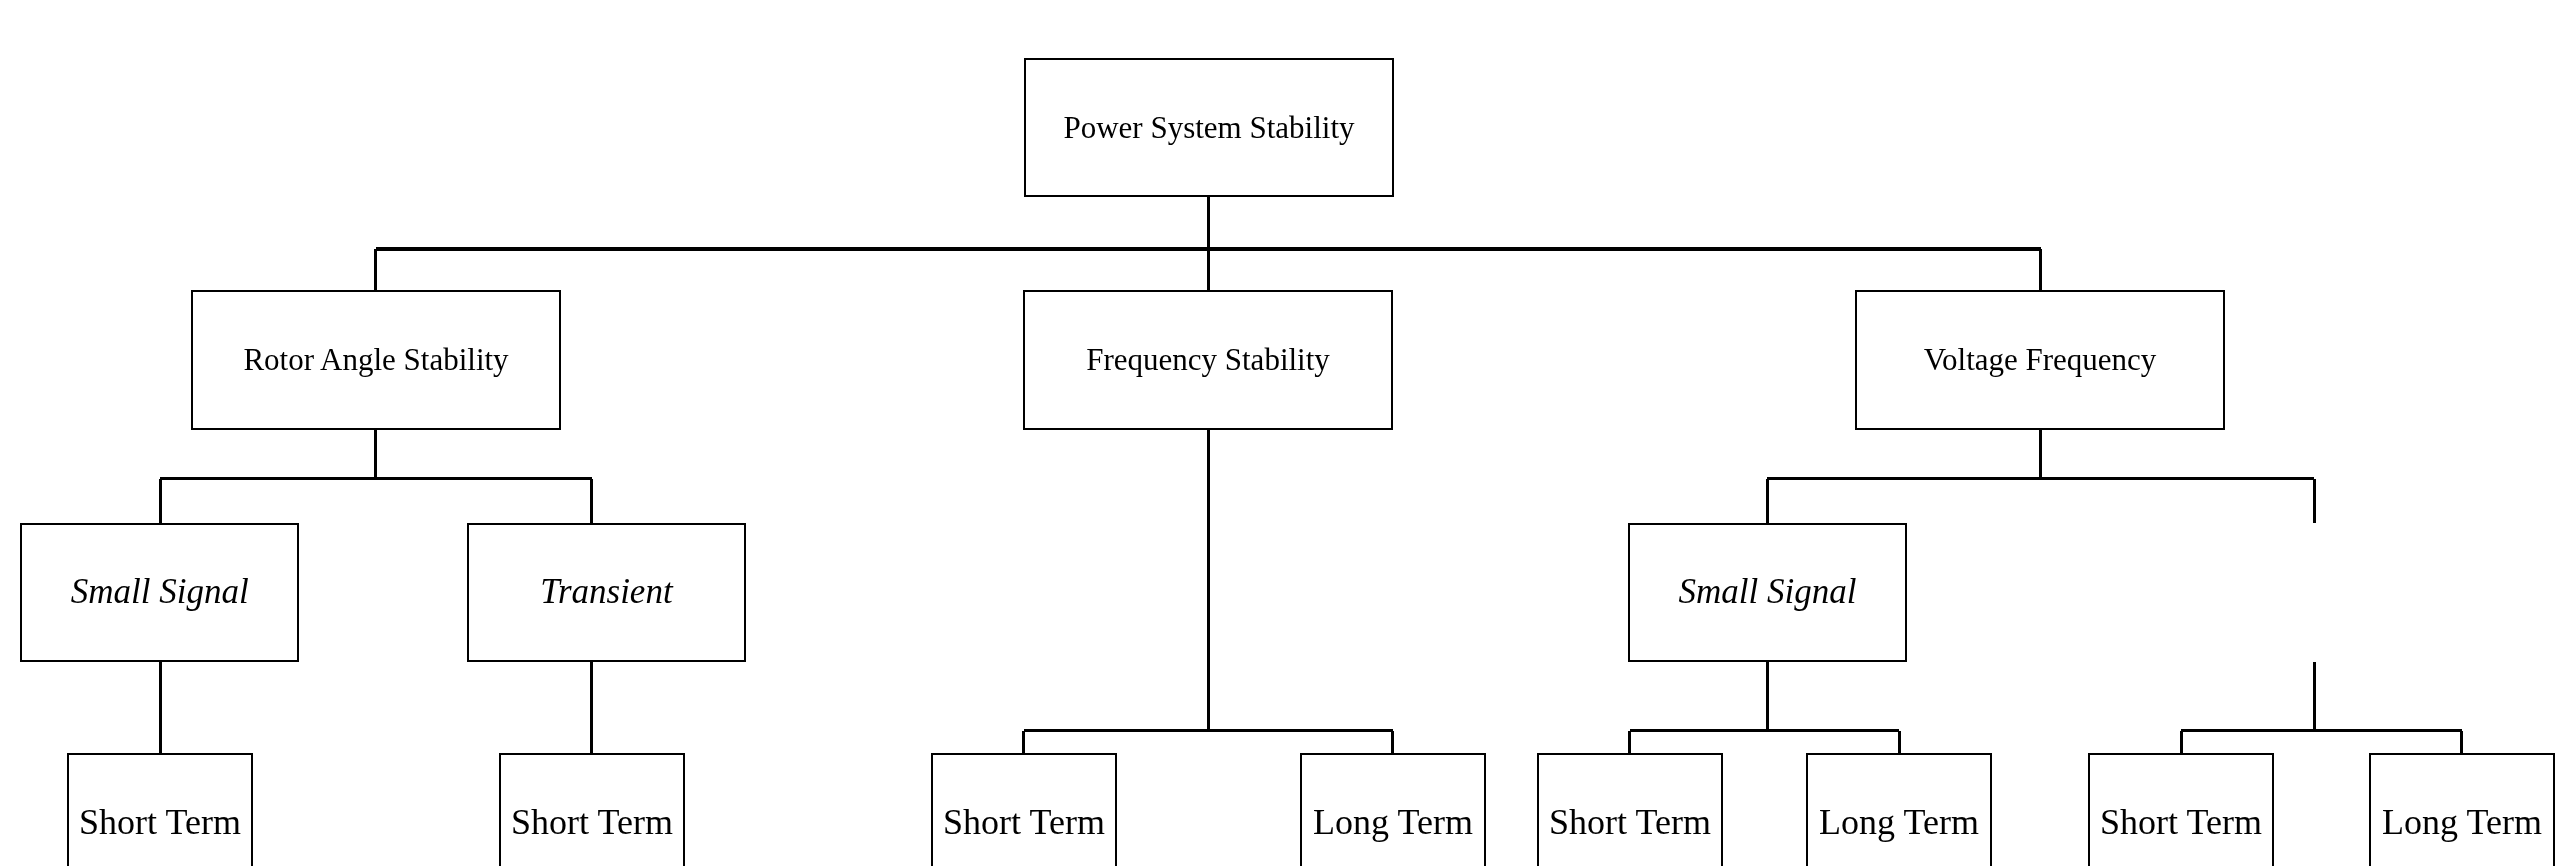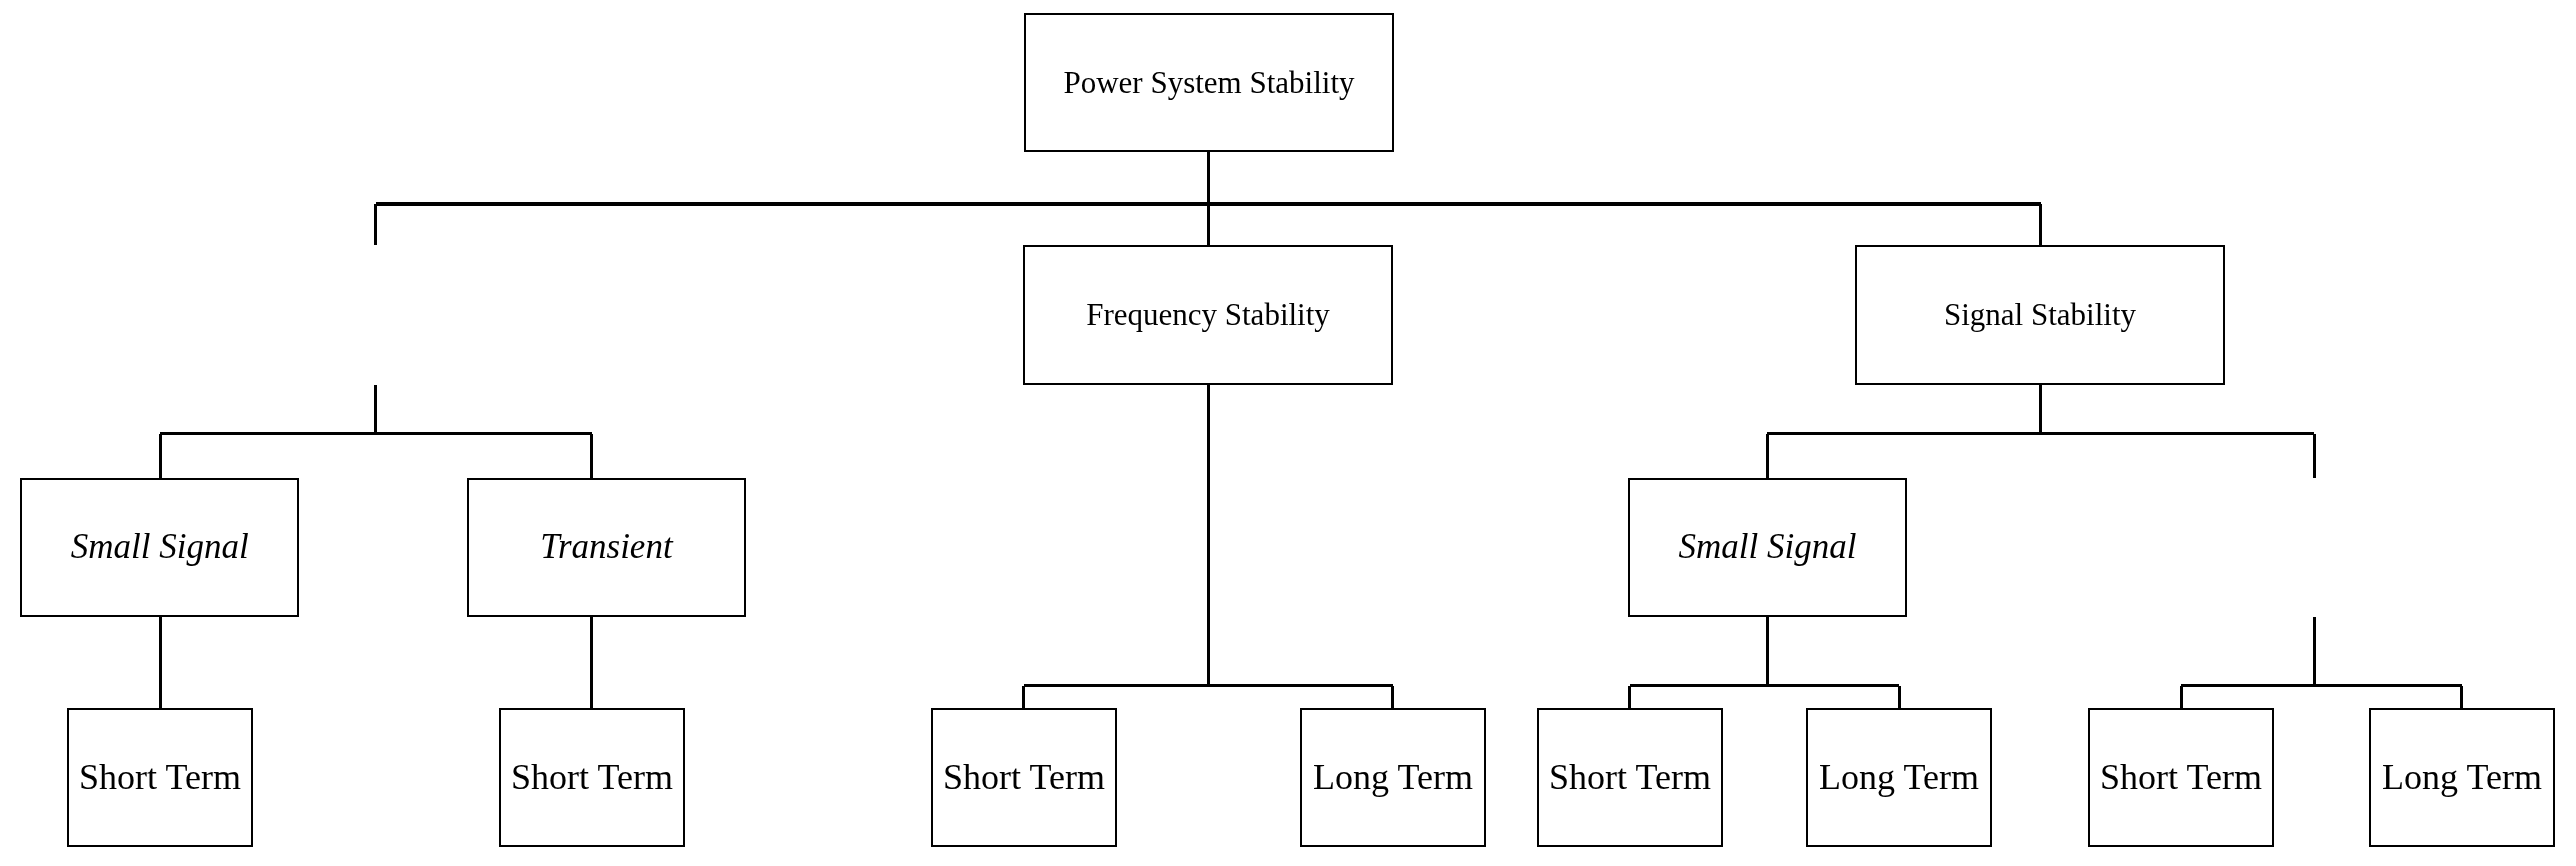--- a/index.html
+++ b/index.html
@@ -11,20 +11,21 @@
     width: 2576px;
     height: 867px;
     overflow: hidden;
     font-family: "Liberation Serif", "DejaVu Serif", serif;
   }
   #diagram-root {
     position: relative;
     width: 2576px;
     height: 685px;
     background: #ffffff;
+    margin-top: 45px;
   }
   #diagram-svg {
     position: absolute;
     top: 0;
     left: 0;
     width: 2576px;
     height: 867px;
   }
   .node-box {
     position: absolute;
@@ -91,25 +92,28 @@
       <path d="M 2791 877 L 3150 877"></path>
       <path d="M 2791 877 L 2791 906"></path>
       <path d="M 3150 877 L 3150 906"></path>
     </g>
   </svg>
 
   <div class="node-box lvl1" style="left:1024px; top:13.3px; width:370px; height:139px;">
     <span class="node-label">Power System Stability</span>
   </div>
 
+  <div class="node-box lvl2" style="left:191px; top:245px; width:370px; height:140px;">
+    <span class="node-label">Rotor Angle Stability</span>
+  </div>
   <div class="node-box lvl2" style="left:1023px; top:245px; width:370px; height:140px;">
     <span class="node-label">Frequency Stability</span>
   </div>
   <div class="node-box lvl2" style="left:1855px; top:245px; width:370px; height:140px;">
-    <span class="node-label">Signal Stability</span>
+    <span class="node-label">Voltage Frequency</span>
   </div>
 
   <div class="node-box lvl3" style="left:20.3px; top:478px; width:279px; height:139px;">
     <span class="node-label">Small Signal</span>
   </div>
   <div class="node-box lvl3" style="left:467px; top:478px; width:279px; height:139px;align-items:center;">
     <span class="node-label">Transient</span>
   </div>
   <div class="node-box lvl3" style="left:1628px; top:478px; width:279px; height:139px;">
     <span class="node-label">Small Signal</span>

